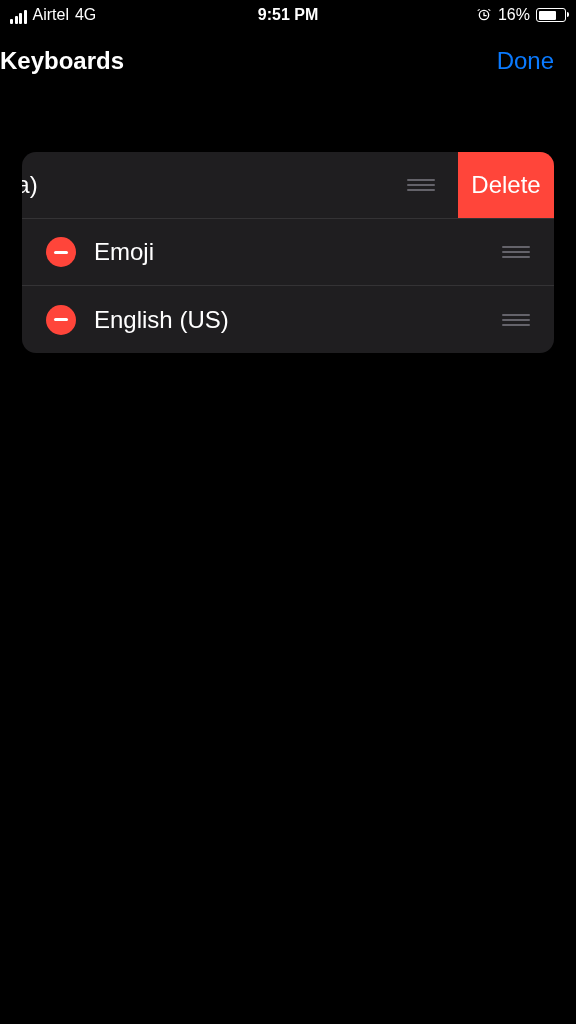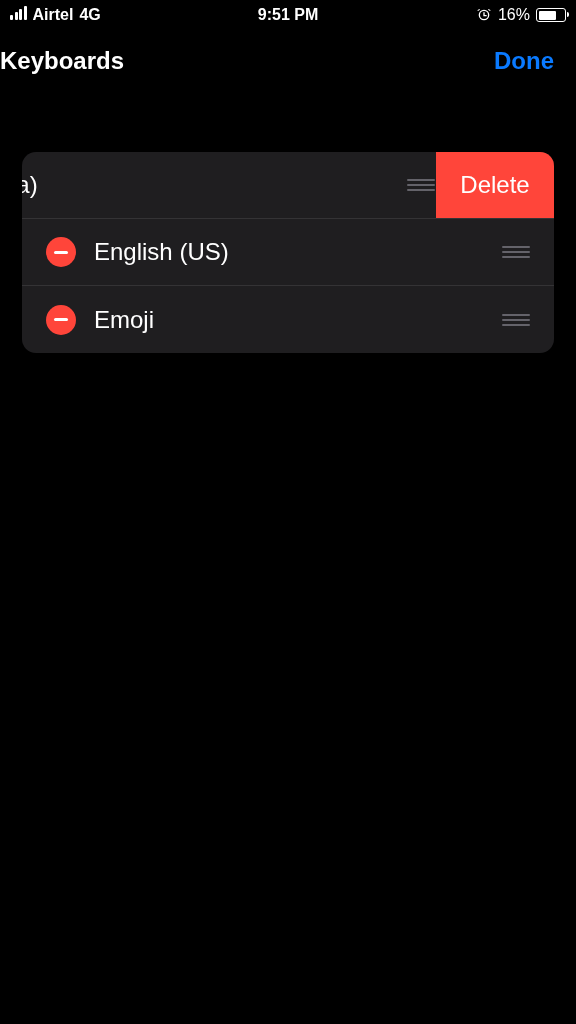--- a/index.html
+++ b/index.html
@@ -18,23 +18,22 @@
       height: 30px;
       display: flex;
       align-items: center;
       justify-content: space-between;
       padding: 0 10px;
       font-size: 16px;
       font-weight: 500;
     }
     .status-left {
       display: flex;
-      align-items: flex-start;
+      align-items: flex-end;
       gap: 6px;
-      font-weight: bold;
     }
     .signal-bars {
       display: flex;
       align-items: flex-end;
       gap: 1.5px;
       height: 14px;
     }
     .signal-bars span {
       display: block;
       width: 3px;
@@ -94,21 +93,21 @@
     }
     .nav-title {
       font-size: 24px;
       font-weight: 600;
     }
     .nav-done {
       position: absolute;
       right: 22px;
       color: #0a7aff;
       font-size: 24px;
-      font-weight: 700;
+      font-weight: 400;
     }
 
     
     .list {
       margin: 60px 22px 0 22px;
       background: #1f1e20;
       border-radius: 14px;
       overflow: hidden;
     }
     .row {
@@ -140,21 +139,21 @@
       white-space: nowrap;
     }
     .swiped-reorder {
       margin-left: auto;
     }
     .delete-action {
       position: absolute;
       right: 0;
       top: 0;
       bottom: 0;
-      width: 118px;
+      width: 96px;
       background: #ff453a;
       color: #fff;
       font-size: 24px;
       display: flex;
       align-items: center;
       justify-content: center;
       font-weight: 400;
     }
 
     
@@ -239,35 +238,35 @@
       </div>
     </div>
     <div class="delete-action">Delete</div>
   </div>
 
   <div class="row">
     <div class="row-content">
       <div class="minus-btn">
         <div class="bar"></div>
       </div>
-      <span class="row-label">English (US)</span>
+      <span class="row-label">Emoji</span>
       <div class="reorder">
         <span></span>
           <span></span>
           <span></span>
       </div>
     </div>
   </div>
 
   <div class="row">
     <div class="row-content">
       <div class="minus-btn">
         <div class="bar"></div>
       </div>
-      <span class="row-label">Emoji</span>
+      <span class="row-label">English (US)</span>
       <div class="reorder">
         <span></span>
           <span></span>
           <span></span>
       </div>
     </div>
   </div>
 
 </div>
 

